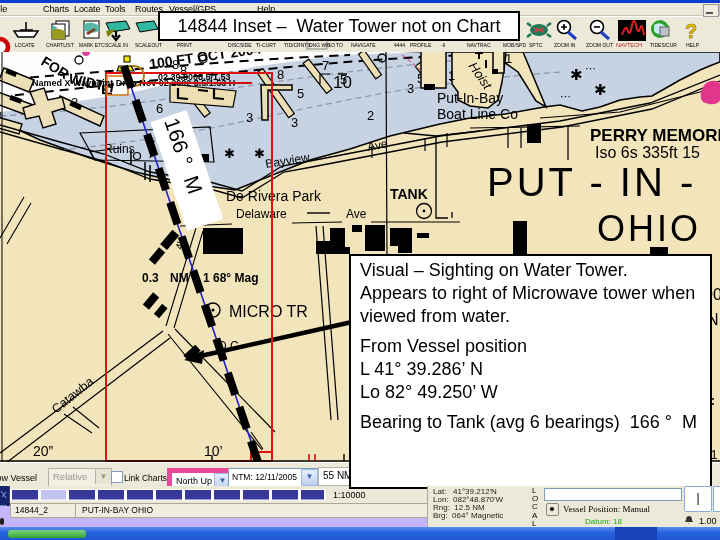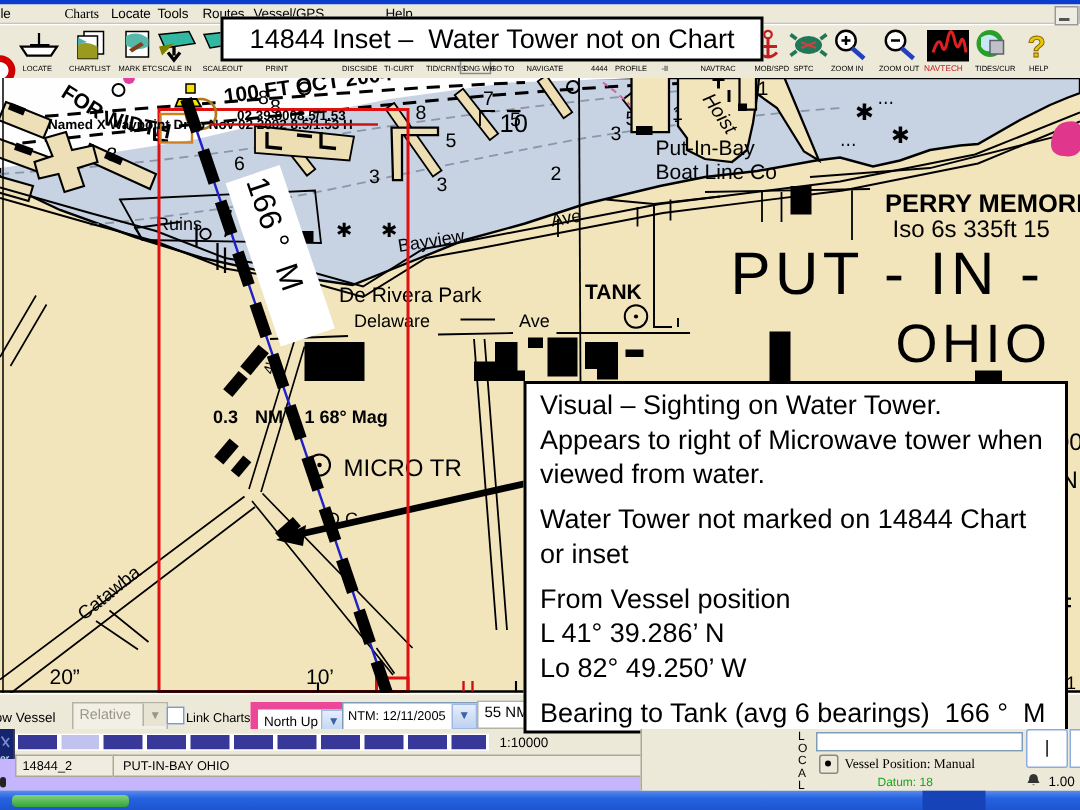--- a/index.html
+++ b/index.html
@@ -7,21 +7,21 @@
 .abs{position:absolute;}
 </style>
 </head>
 <body>
 
 <div class="abs" style="left:0;top:0;width:720px;height:3px;background:#0a3cd0;"></div>
 
 <div class="abs" style="left:0;top:3px;width:720px;height:14px;background:#ECE9D8;font-size:9px;letter-spacing:-0.1px;color:#000;">
 <span class="abs" style="left:-7px;top:1px;">File</span>
 <span class="abs" style="left:16px;top:4px;margin-top:28px;">View</span>
-<span class="abs" style="left:43px;top:1px;font-family:Liberation Serif, serif;">Charts</span>
+<span class="abs" style="left:43px;top:1px;">Charts</span>
 <span class="abs" style="left:74px;top:1px;">Locate</span>
 <span class="abs" style="left:105px;top:1px;">Tools</span>
 <span class="abs" style="left:135px;top:1px;">Routes</span>
 <span class="abs" style="left:169px;top:1px;">Vessel/GPS</span>
 <span class="abs" style="left:228px;top:1px;margin-top:40px;">MOB</span>
 <span class="abs" style="left:257px;top:1px;">Help</span>
 </div>
 
 <div class="abs" style="left:0;top:15px;width:720px;height:1px;background:#ffffff;border-top:1px solid #c9c5b4;"></div>
 
@@ -388,25 +388,24 @@
     <path d="M309,454 L309,461 M315,454 L315,461" stroke="#D01010" stroke-width="1.6"></path>
 
 <path d="M2,52 L2,462" stroke="#000" stroke-width="1"></path>
 </svg>
 
 <div class="abs" style="left:703px;top:4px;width:14px;height:11px;background:#EFEDE2;border:1px solid #999;z-index:5;">
     <div style="position:absolute;left:2px;bottom:2px;width:7px;height:2px;background:#555;"></div>
   </div>
 <div class="abs" style="left:719px;top:4px;width:1px;height:11px;background:#bbb;z-index:5;"></div>
 
-<div class="abs" style="left:147px;top:11px;width:358px;height:26px;background:#fff;border:2px solid #000;z-index:30;font-size:18px;color:#000;text-align:center;line-height:26px;white-space:nowrap;">14844 Inset –&nbsp; Water Tower not on Chart</div>
+<div class="abs" style="left:158px;top:11px;width:358px;height:26px;background:#fff;border:2px solid #000;z-index:30;font-size:18px;color:#000;text-align:center;line-height:26px;white-space:nowrap;">14844 Inset –&nbsp; Water Tower not on Chart</div>
 
 <div class="abs" style="left:349px;top:254px;width:350px;height:228px;background:#fff;border:2px solid #000;z-index:30;font-size:18px;color:#000;padding:3px 0 0 9px;line-height:23px;">
 <div>Visual – Sighting on Water Tower.<br>Appears to right of Microwave tower when<br>viewed from water.</div>
-<div style="margin-top:7px;">Water Tower not marked on 14844 Chart<br>or inset</div>
 <div style="margin-top:7px;">From Vessel position<br>L 41° 39.286’ N<br>Lo 82° 49.250’ W</div>
 <div style="margin-top:7px;">Bearing to Tank (avg 6 bearings)&nbsp; 166 °&nbsp; M</div>
 </div>
 
 <div class="abs" id="row1" style="left:0;top:462px;width:720px;height:24px;background:#ECE9D8;border-top:1px solid #fff;">
 
 <span class="abs" style="left:-18px;top:10px;font-size:9px;">Follow Vessel</span>
 
 <div class="abs" style="left:48px;top:5px;width:58px;height:17px;background:#F2F0E4;border:1px solid #B5B2A4;color:#9a968a;font-size:9.5px;padding-left:4px;line-height:16px;">Relative<span class="abs" style="right:0;top:0;width:15px;height:15px;background:#E8E4D4;border-left:1px solid #B5B2A4;color:#9a968a;text-align:center;font-size:8px;line-height:15px;">▼</span></div>
 
@@ -449,20 +448,23 @@
 
 <div class="abs" id="row3" style="left:0;top:506px;width:427px;height:21px;background:#c4b5fd;">
 
 <div class="abs" style="left:10px;top:-3px;width:62px;height:13px;background:#F0EDE0;border:1px solid #aca899;font-size:8.5px;padding-left:4px;line-height:13px;">14844_2</div>
 
 <div class="abs" style="left:75px;top:-3px;width:350px;height:13px;background:#F0EDE0;border:1px solid #aca899;font-size:8.5px;padding-left:6px;line-height:13px;">PUT-IN-BAY OHIO</div>
 </div>
 
 <div class="abs" id="br" style="left:427px;top:486px;width:293px;height:41px;background:#ECE9D8;border-left:1px solid #aca899;z-index:40;">
 
+<div class="abs" style="left:5px;top:2px;width:95px;font-size:8px;line-height:8px;color:#222;white-space:nowrap;">
+Lat: &nbsp;&nbsp;41°39.212'N<br>Lon: &nbsp;082°48.870'W<br>Rng: &nbsp;12.5 NM<br>Brg: &nbsp;064° Magnetic
+</div>
 
 <div class="abs" style="left:104px;top:1px;width:8px;font-size:8px;line-height:8.2px;color:#000;">L<br>O<br>C<br>A<br>L</div>
 
 <div class="abs" style="left:116px;top:2px;width:136px;height:11px;background:#fff;border:1px solid #7F9DB9;"></div>
 
 <div class="abs" style="left:118px;top:17px;width:11px;height:11px;background:#ECE9D8;border:1px solid #888;border-radius:2px;">
       <div style="position:absolute;left:3px;top:3px;width:4px;height:4px;background:#000;border-radius:2px;"></div>
     </div>
 <span class="abs" style="left:135px;top:18px;font-size:9px;font-family:Liberation Serif, serif;">Vessel Position: Manual</span>
 

